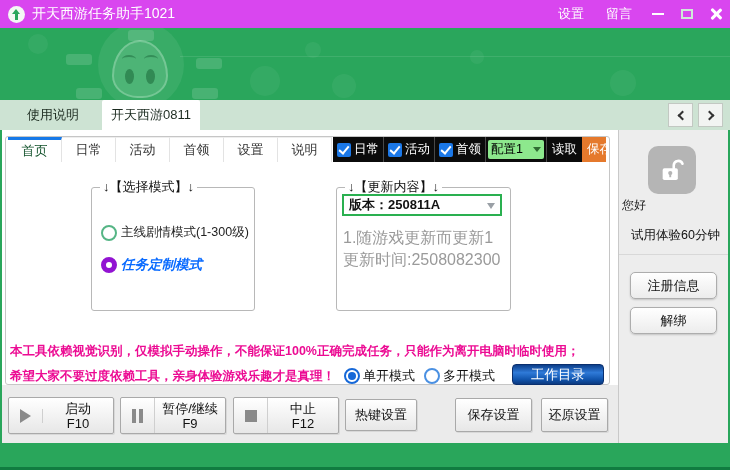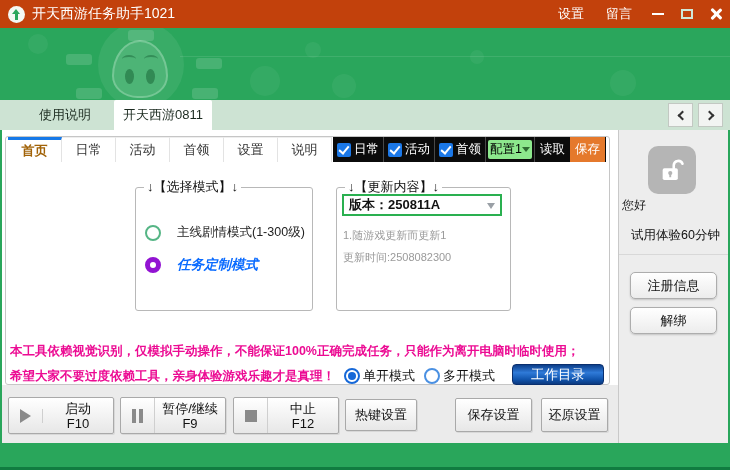--- a/index.html
+++ b/index.html
@@ -1,21 +1,21 @@
 <!DOCTYPE html>
 <html><head>
 <meta charset="utf-8">
 <style>
   * { margin:0; padding:0; box-sizing:border-box; }
   html,body { width:730px; height:470px; }
   body { font-family:"Liberation Sans","DejaVu Sans",sans-serif; }
   .window { position:relative; width:730px; height:470px; background:#29a65b; overflow:hidden; }
 
   
-  .titlebar { position:absolute; top:0; left:0; right:0; height:28px; background:#c2410c; display:flex; align-items:center; color:#fff; z-index:6;justify-content:center; }
+  .titlebar { position:absolute; top:0; left:0; right:0; height:28px; background:#d946ef; display:flex; align-items:center; color:#fff; z-index:6;justify-content:center; }
   .app-icon { margin-left:8px; width:17px; height:17px; border-radius:50%; background:#f4f8f4; position:relative; flex:none; }
   .app-icon .arr { position:absolute; left:4px; top:3px; width:0; height:0; border:4.5px solid transparent; border-bottom:5px solid #2aa65c; border-top:none; }
   .app-icon .stem { position:absolute; left:7px; top:8px; width:3px; height:6px; background:#2aa65c; }
   .win-title { margin-left:7px; font-size:14px; white-space:nowrap; }
   .tb-right { margin-left:auto; display:flex; align-items:center; height:100%; }
   .tb-link { font-size:13px; padding:0 11px; cursor:pointer; }
   .win-btn { width:29px; height:100%; display:flex; align-items:center; justify-content:center; cursor:pointer; }
   .min-glyph { width:12px; height:2px; background:#fff; }
   .max-glyph { width:12px; height:10px; border:2px solid #cfe8d8; }
   .close-glyph { width:14px; height:14px; position:relative; }
@@ -29,64 +29,64 @@
   .hline { position:absolute; left:180px; top:28px; right:0; height:1px; background:rgba(255,255,255,.10); }
   .face { position:absolute; left:112px; top:12px; width:56px; height:58px; background:rgba(255,255,255,.10); border:2px solid rgba(240,255,245,.25); border-radius:50% 50% 46% 46% / 62% 62% 38% 38%; }
   .eye { position:absolute; top:27px; width:9px; height:15px; border-radius:50%; background:rgba(16,86,44,.45); }
   .eye.l { left:11px; } .eye.r { right:11px; }
   .brow { position:absolute; top:13px; width:14px; height:8px; border-top:2px solid rgba(16,86,44,.40); border-radius:50%; }
   .brow.l { left:8px; } .brow.r { right:8px; }
   .chip { position:absolute; width:26px; height:11px; border-radius:3px; background:rgba(255,255,255,.14); }
   .bokeh { position:absolute; border-radius:50%; background:rgba(255,255,255,.05); }
 
   
-  .doc-tabs { position:absolute; top:100px; left:0; right:0; height:30px; background:#cde3d3; display:flex; align-items:stretch; padding-left:20px; z-index:5; }
+  .doc-tabs { position:absolute; top:100px; left:0; right:0; height:30px; background:#cde3d3; display:flex; align-items:stretch; padding-left:8px; z-index:5; }
   .doc-tab { width:90px; display:flex; align-items:center; justify-content:center; font-size:13px; color:#1c2b20; cursor:pointer; white-space:nowrap; }
   .doc-tab.active { width:98px; background:#fff; border-radius:2px 2px 0 0; margin-left:4px; }
   .chev-group { margin-left:auto; margin-right:7px; display:flex; gap:5px; align-items:center; }
   .chev { width:25px; height:24px; background:#f2f4f2; border:1px solid #c2c8c2; display:flex; align-items:center; justify-content:center; cursor:pointer; }
   .chev-l { width:7px; height:7px; border-left:2px solid #333; border-bottom:2px solid #333; transform:rotate(45deg); margin-left:3px; }
   .chev-r { width:7px; height:7px; border-left:2px solid #333; border-bottom:2px solid #333; transform:rotate(225deg); margin-right:3px; }
 
   
   .main-bg { position:absolute; top:130px; left:2px; width:616px; height:255px; background:#fff; }
   .bottom-strip { position:absolute; top:385px; left:2px; width:616px; height:58px; background:#ebebeb; }
   .sidebar { position:absolute; top:130px; left:618px; width:110px; height:313px; background:#ededed; border-left:1px solid #c9c9c9; }
   .bottom-edge { position:absolute; bottom:0; left:0; right:0; height:3px; background:#107c40; }
 
   
   .panel { position:absolute; top:136px; left:5px; width:605px; height:249px; background:#fff; border:1px solid #c6c6c6; border-radius:3px; z-index:4; }
   .nav-tabs { position:absolute; top:0; left:2px; height:25px; display:flex; border-bottom:1px solid #ececec; }
   .nav-tab { width:54px; height:25px; display:flex; align-items:center; justify-content:center; font-size:13px; color:#333; background:#fff; border-right:1px solid #e3e3e3; border-top:1px solid #eee; cursor:pointer; white-space:nowrap; }
-  .nav-tab.active { border-top:3px solid #1779e8; color:#a16207; font-weight:bold; }
+  .nav-tab.active { border-top:3px solid #1779e8; color:#14532d; font-weight:normal; }
 
   .black-toolbar { position:absolute; top:0; left:327px; width:273px; height:25px; background:#0b0b0b; display:flex; align-items:center; color:#fff; font-size:12.5px; overflow:hidden; }
   .cb-item { display:flex; align-items:center; gap:3px; padding:0 4px; height:100%; border-right:1px solid #484848; cursor:pointer; white-space:nowrap; }
   .cbx { width:14px; height:14px; background:#1b78e8; border-radius:2px; position:relative; flex:none; }
   .cbx::after { content:""; position:absolute; left:4px; top:1px; width:4px; height:8px; border-right:2px solid #fff; border-bottom:2px solid #fff; transform:rotate(40deg); }
-  .config-select { margin:0 2px; width:44px; height:19px; background:#8de88d; color:#000; display:flex; align-items:center; justify-content:center; padding:0 3px; border-radius:2px; cursor:pointer; white-space:nowrap; flex:none; }
+  .config-select { margin:0 2px; width:56px; height:19px; background:#8de88d; color:#000; display:flex; align-items:center; justify-content:space-between; padding:0 3px; border-radius:2px; cursor:pointer; white-space:nowrap; flex:none; }
   .dd-arrow { width:0; height:0; border:4px solid transparent; border-top:5px solid #2f6d33; margin-top:4px; }
   .read-btn { padding:0 5px; height:100%; display:flex; align-items:center; border-left:1px solid #484848; cursor:pointer; white-space:nowrap; }
   .save-btn { padding:0 5px; height:100%; display:flex; align-items:center; background:#e5792c; cursor:pointer; white-space:nowrap; }
 
   .group-box { position:absolute; border:1px solid #b8b8b8; border-radius:3px; background:#fff; }
-  .mode-box { left:85px; top:50px; width:178px; height:124px;margin-left:44px; }
+  .mode-box { left:85px; top:50px; width:164px; height:124px; }
   .update-box { left:330px; top:50px; width:175px; height:124px;padding-left:20px; }
   .box-title { position:absolute; top:-8px; left:8px; background:#fff; padding:0 3px; font-size:13px; color:#111; line-height:14px; white-space:nowrap; }
-  .radio-row { position:absolute; left:9px; display:flex; align-items:center; gap:16px; cursor:pointer; white-space:nowrap; }
+  .radio-row { position:absolute; left:9px; display:flex; align-items:center; gap:4px; cursor:pointer; white-space:nowrap; }
   .row1 { top:36px; } .row2 { top:68px;font-style:italic; }
   .radio { width:16px; height:16px; border-radius:50%; flex:none; }
   .r-off-green { border:2px solid #55b585; background:#fff; }
   .r-purple { border:5px solid #9213d2; background:#fff; }
   .r1-label { font-size:12.5px; color:#222; }
   .r2-label { font-size:13.5px; font-weight:bold; color:#0a6bff; }
 
   .version-select { position:absolute; left:5px; top:6px; width:160px; height:22px; border:2px solid #2ab050; background:#fff; display:flex; align-items:center; justify-content:space-between; padding:0 5px; font-size:13px; font-weight:bold; color:#111; cursor:pointer; white-space:nowrap; }
   .dd-arrow2 { width:0; height:0; border:4px solid transparent; border-top:6px solid #9aa0a6; margin-top:5px; }
-  .note { position:absolute; left:6px; font-size:11px; color:#9a9a9a; white-space:nowrap; }
+  .note { position:absolute; left:6px; font-size:16px; color:#9a9a9a; white-space:nowrap; }
   .note1 { top:40px; } .note2 { top:62px; }
 
   .warn1 { position:absolute; left:4px; top:206px; width:598px; font-size:12.5px; font-weight:bold; color:#ec0b93; white-space:nowrap; overflow:hidden; }
   .warn2-row { position:absolute; left:4px; top:226px; right:5px; height:22px; display:flex; align-items:flex-end; }
   .warn2 { font-size:12.5px; font-weight:bold; color:#ec0b93; white-space:nowrap; }
   .mode-radio { display:flex; align-items:center; gap:3px; font-size:13px; color:#111; margin-left:9px; cursor:pointer; white-space:nowrap; }
   .r-blue-on { width:16px; height:16px; border-radius:50%; border:2px solid #1668d8; background:#fff; position:relative; flex:none; }
   .r-blue-on::after { content:""; position:absolute; inset:2px; border-radius:50%; background:#1668d8; }
   .r-blue-off { width:16px; height:16px; border-radius:50%; border:2px solid #4a90e2; background:#fff; flex:none; }
   .workdir { margin-left:auto; width:92px; height:21px; border:1px solid #0a2f6e; border-radius:4px; background:linear-gradient(#0d3f8a,#2f7ad8 40%,#1155ae 75%,#0c3a80); color:#fff; font-size:13.5px; display:flex; align-items:center; justify-content:center; cursor:pointer; font-family:inherit; white-space:nowrap; }

